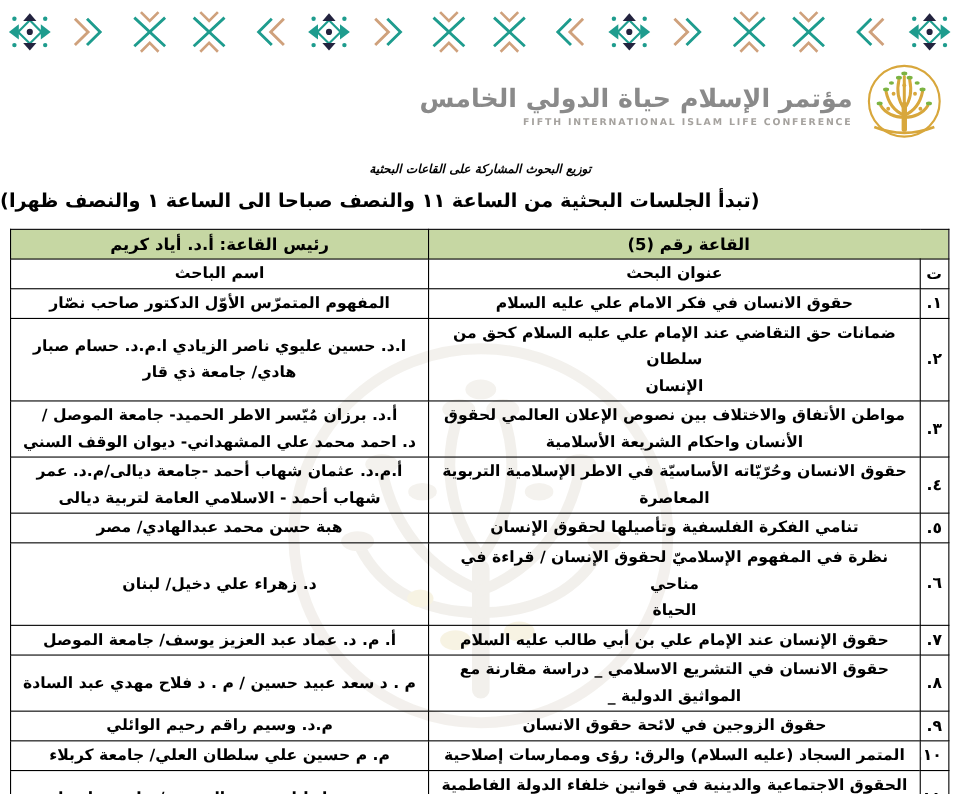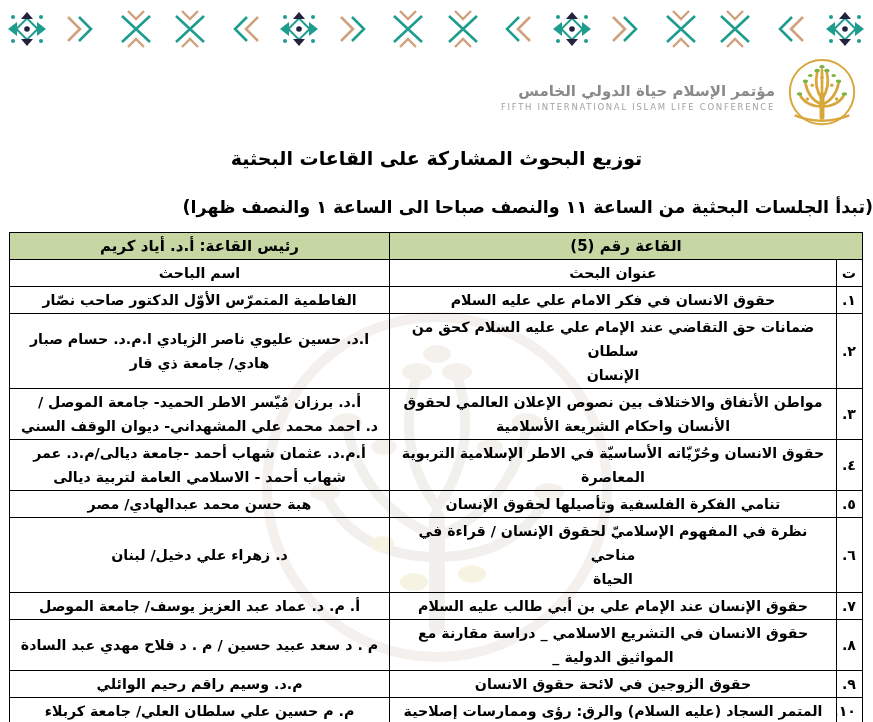--- a/index.html
+++ b/index.html
@@ -11,24 +11,24 @@
     direction:rtl;
     overflow:hidden;
     color:#000;
   }
   .ornament{display:block;margin:6px 0 0 0;}
   .logo-row{
     display:flex;align-items:center;justify-content:flex-start;
     gap:8px;padding:3px 12px 0 0;height:80px;
   }
   .logo-text{display:flex;flex-direction:column;align-items:flex-start;padding-top:4px;}
-  .logo-ar{font-size:15px;font-weight:bold;color:#8a8a8a;line-height:1.2;}
-  .logo-en{font-size:8.5px;color:#a5a29e;letter-spacing:1.7px;direction:ltr;margin-top:2px;font-weight:normal;}
-  .doc-title{ text-align:center;font-weight:bold;font-size:19px;margin-top:12px;position:relative;z-index:2;}
-  .doc-subtitle{text-align:right;font-weight:bold;font-size:17.5px;margin-top:28px;position:relative;z-index:2;}
+  .logo-ar{font-size:23px;font-weight:bold;color:#8a8a8a;line-height:1.2;}
+  .logo-en{font-size:8.5px;color:#a5a29e;letter-spacing:1.7px;direction:ltr;margin-top:2px;font-weight:bold;}
+  .doc-title{ text-align:center;font-weight:bold;font-size:11px;margin-top:12px;position:relative;z-index:2;font-style:italic;}
+  .doc-subtitle{text-align:left;font-weight:bold;font-size:17.5px;margin-top:13px;position:relative;z-index:2;}
   .watermark{position:absolute;left:232px;top:282px;z-index:0;pointer-events:none;}
   table.papers{
     position:relative;z-index:1;
     border-collapse:collapse;table-layout:fixed;
     width:853px;margin:15px 10px 0 10px;
     background:transparent;
   }
   table.papers td, table.papers th{
     border:1px solid #000;
     padding:1px 6px;
@@ -174,21 +174,21 @@
         <th>رئيس القاعة: أ.د. أياد كريم</th>
       </tr>
       <tr>
         <td class="center">ت</td>
         <td class="ttl">عنوان البحث</td>
         <td class="res">اسم الباحث</td>
       </tr>
       <tr>
         <td class="idx">١.</td>
         <td class="ttl">حقوق الانسان في فكر الامام علي عليه السلام</td>
-        <td class="res">الفاطمية المتمرّس الأوّل الدكتور صاحب نصّار</td>
+        <td class="res">المفهوم المتمرّس الأوّل الدكتور صاحب نصّار</td>
       </tr>
       <tr>
         <td class="idx">٢.</td>
         <td class="ttl">ضمانات حق التقاضي عند الإمام علي عليه السلام كحق من سلطان
 الإنسان</td>
         <td class="res">ا.د. حسين عليوي ناصر الزيادي  ا.م.د. حسام صبار
 هادي/ جامعة ذي قار</td>
       </tr>
       <tr>
         <td class="idx">٣.</td>

